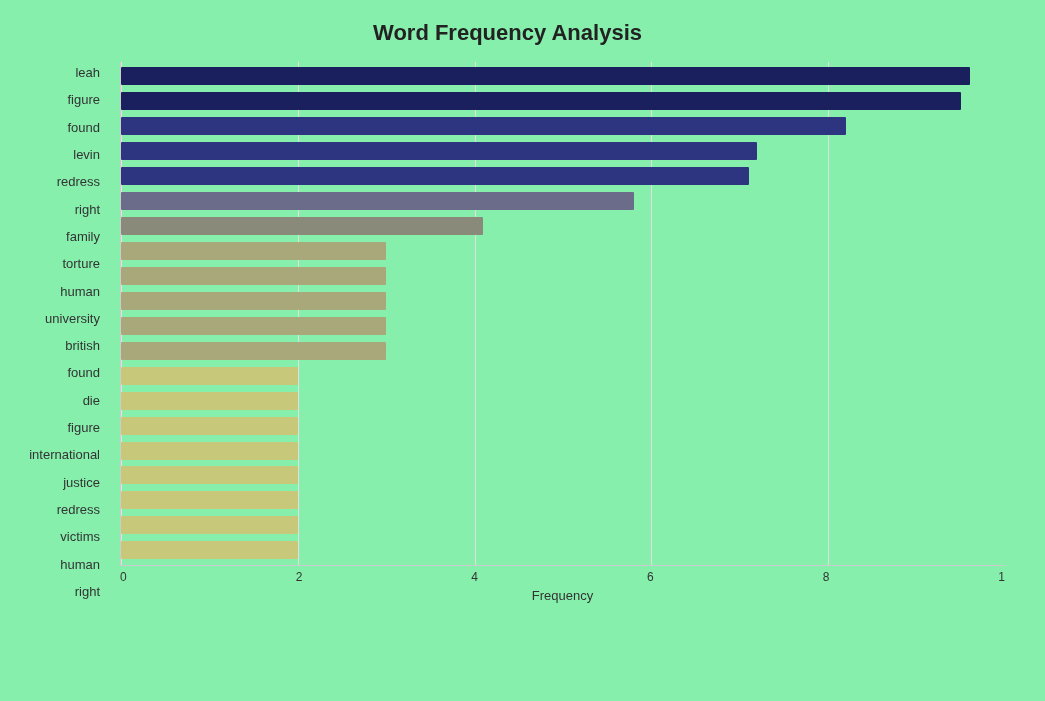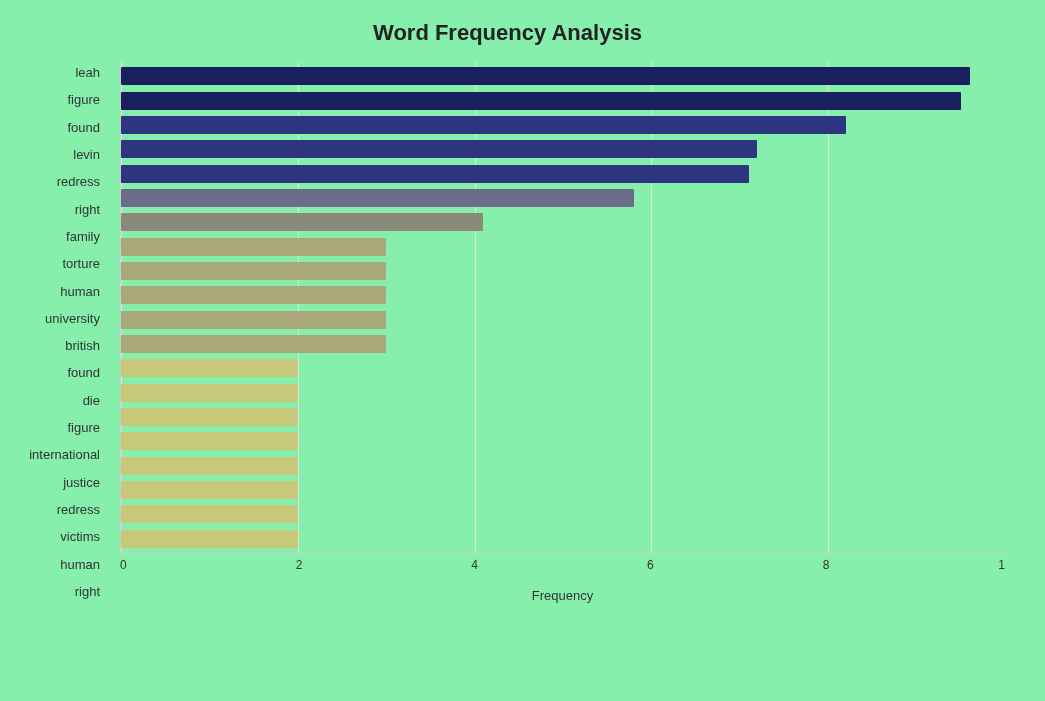--- a/index.html
+++ b/index.html
@@ -96,21 +96,21 @@
     }
     .x-tick {
       font-size: 12px;
       color: #333;
       text-align: center;
     }
     .x-axis-label {
       text-align: center;
       font-size: 13px;
       color: #333;
-      margin-top: 16px;
+      margin-top: 4px;
     }
   </style>
 </head>
 <body>
 
 <div class="chart-container">
   <div class="chart-title">Word Frequency Analysis</div>
   <div class="chart-area">
     <div class="y-axis" id="y-axis">
         <div class="y-label">leah</div>

